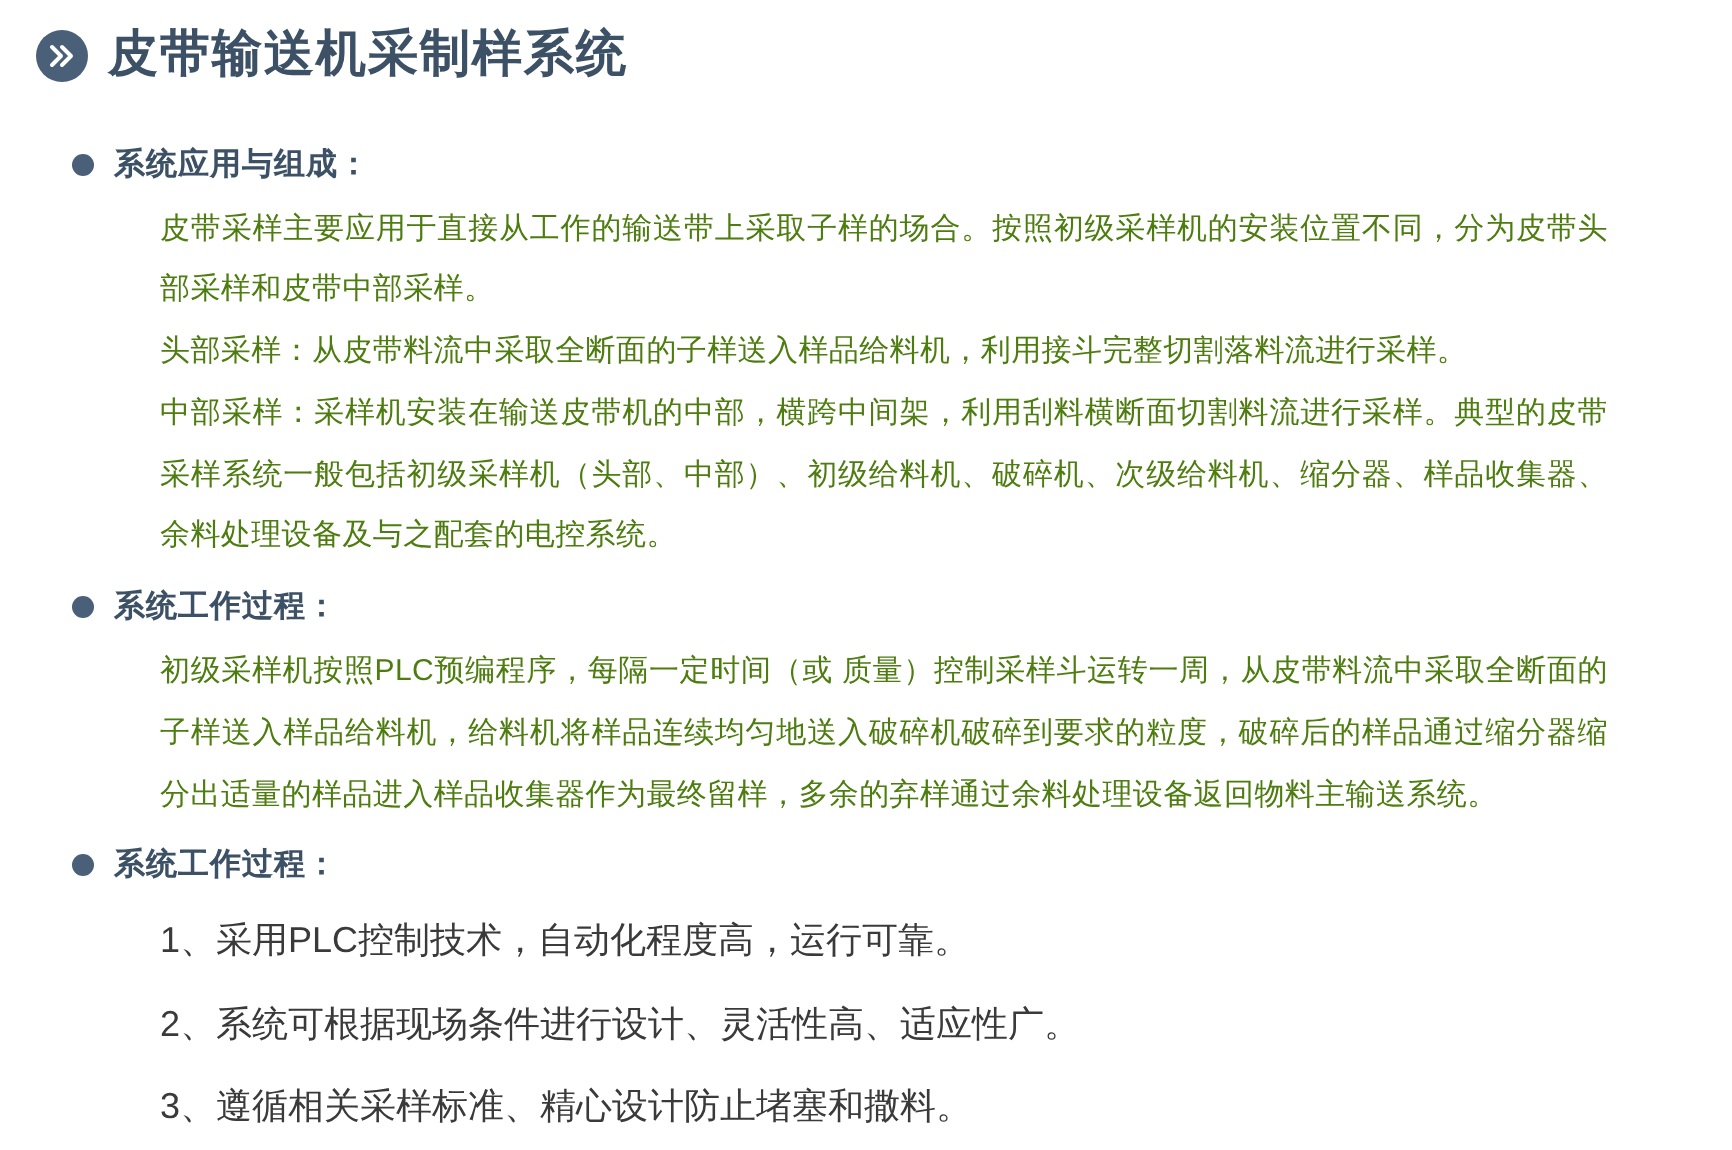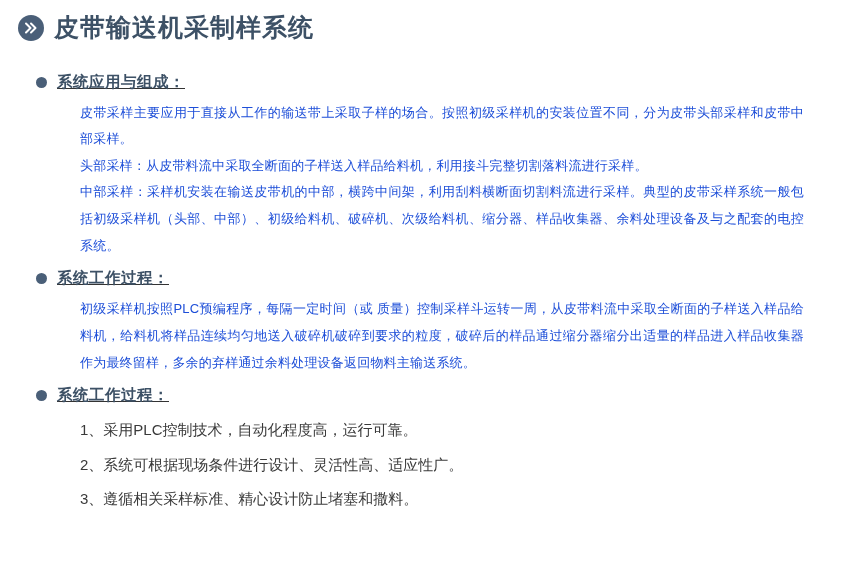--- a/index.html
+++ b/index.html
@@ -49,47 +49,46 @@
   
   .content {
     padding: 0 22px 0 22px;
     margin-top: 30px;
   }
   .section { margin-bottom: 2px; }
   .sec-head {
     display: flex;
     align-items: center;
     margin-bottom: 7px;
-    text-decoration: underline;
   }
   .bullet {
     width: 11px;
     height: 11px;
     border-radius: 50%;
     background: #4a5f78;
     flex: 0 0 auto;
     margin: 0 10px 0 14px;
   }
   .sec-title {
     font-size: 15.5px;
     font-weight: bold;
     color: #3d5166;
     letter-spacing: 0.5px;
   }
   .para {
-    font-size: 13px;
-    color: #1d4ed8;
+    font-size: 15px;
+    color: #4d7c0f;
     line-height: 2.05;
     margin: 0 0 0 58px;
     padding-right: 40px;
     text-align: justify;
     letter-spacing: 0.2px;
   }
   .list-item {
-    font-size: 15px;
+    font-size: 18px;
     color: #3a3a3a;
     line-height: 2.3;
     margin: 0 0 0 58px;
   }
   .sec-spacer { height: 7px; }
 </style>
 </head>
 <body>
 
 <div class="page">

